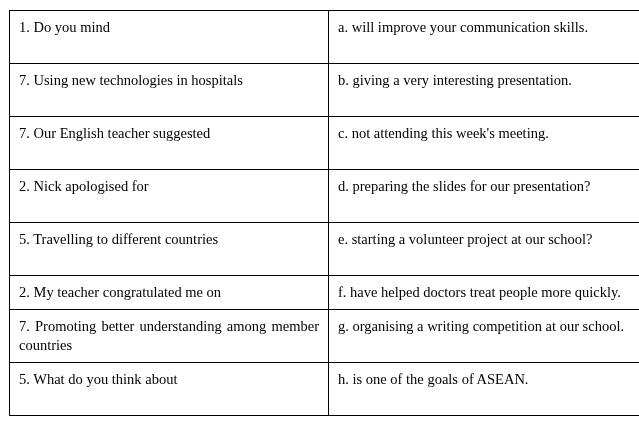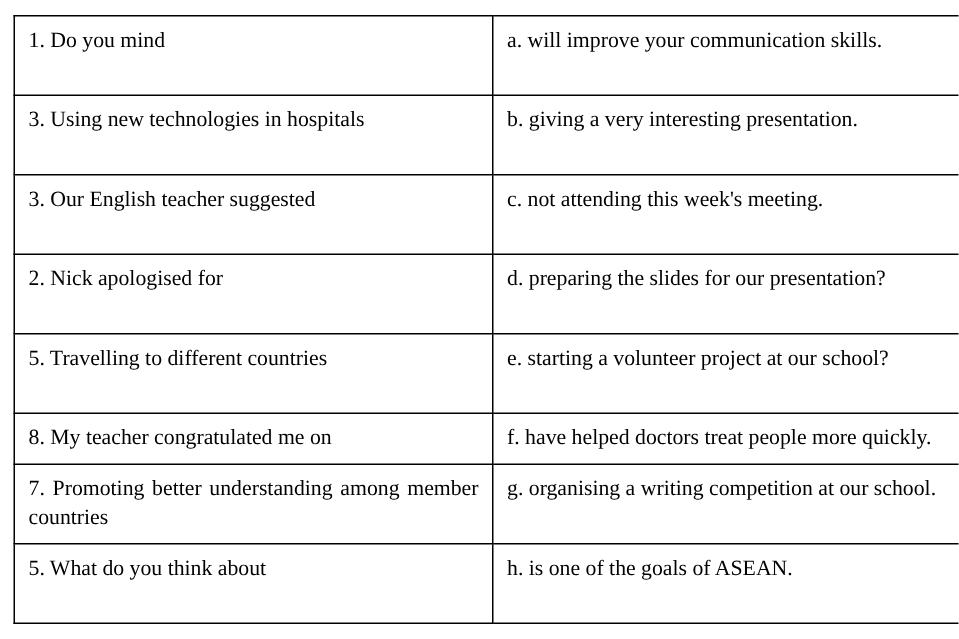--- a/index.html
+++ b/index.html
@@ -54,37 +54,37 @@
 <body>
 
 <div class="page">
   <table class="match-table">
     <tbody>
       <tr class="row-tall-1">
         <td class="left-col nostretch">1. Do you mind</td>
         <td class="right-col nostretch">a. will improve your communication skills.</td>
       </tr>
       <tr class="row-tall-1">
-        <td class="left-col nostretch">3. Using new technologies in hospitals</td>
+        <td class="left-col nostretch">7. Using new technologies in hospitals</td>
         <td class="right-col nostretch">b. giving a very interesting presentation.</td>
       </tr>
       <tr class="row-tall-1">
-        <td class="left-col nostretch">3. Our English teacher suggested</td>
+        <td class="left-col nostretch">7. Our English teacher suggested</td>
         <td class="right-col nostretch">c. not attending this week's meeting.</td>
       </tr>
       <tr class="row-tall-1">
         <td class="left-col nostretch">2. Nick apologised for</td>
         <td class="right-col nostretch">d. preparing the slides for our presentation?</td>
       </tr>
       <tr class="row-tall-1">
         <td class="left-col nostretch">5. Travelling to different countries</td>
         <td class="right-col nostretch">e. starting a volunteer project at our school?</td>
       </tr>
       <tr>
-        <td class="left-col nostretch">8. My teacher congratulated me on</td>
+        <td class="left-col nostretch">2. My teacher congratulated me on</td>
         <td class="right-col">f.  have helped doctors treat people more quickly.</td>
       </tr>
       <tr>
         <td class="left-col">7.  Promoting  better  understanding among member countries</td>
         <td class="right-col nostretch">g. organising a writing competition at our school.</td>
       </tr>
       <tr class="row-tall-1">
         <td class="left-col nostretch">5. What do you think about</td>
         <td class="right-col nostretch">h. is one of the goals of ASEAN.</td>
       </tr>

